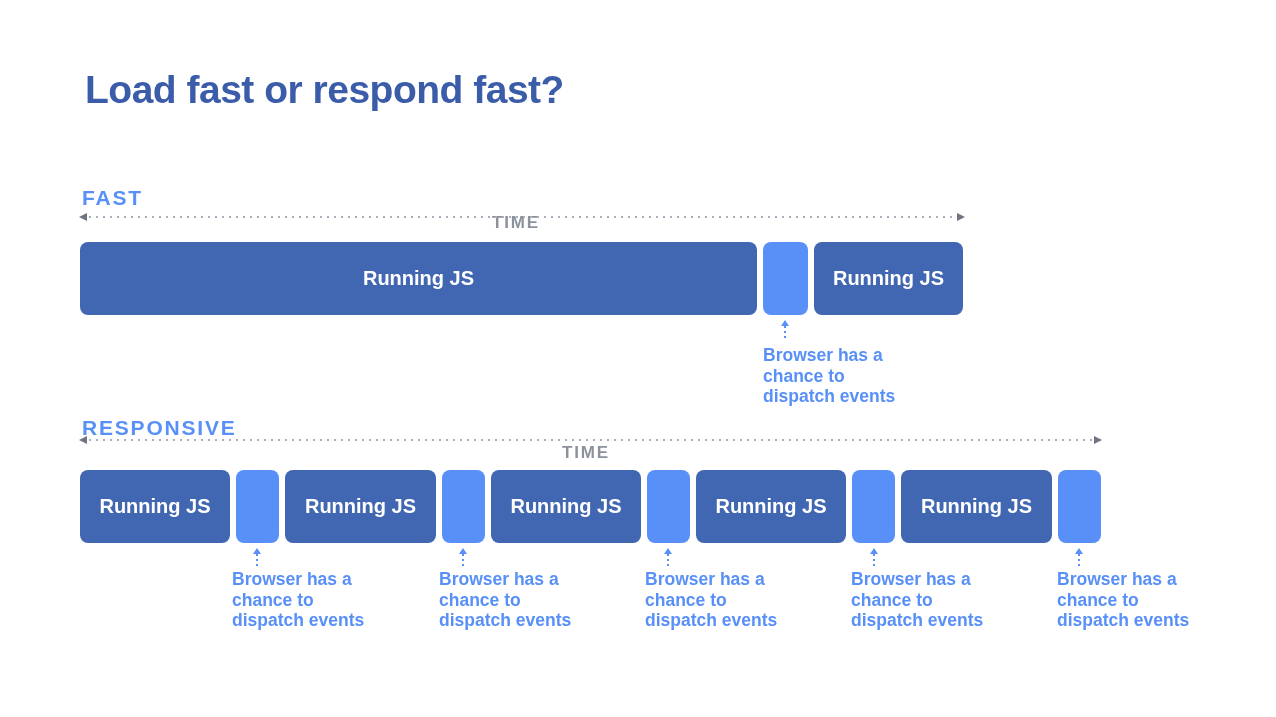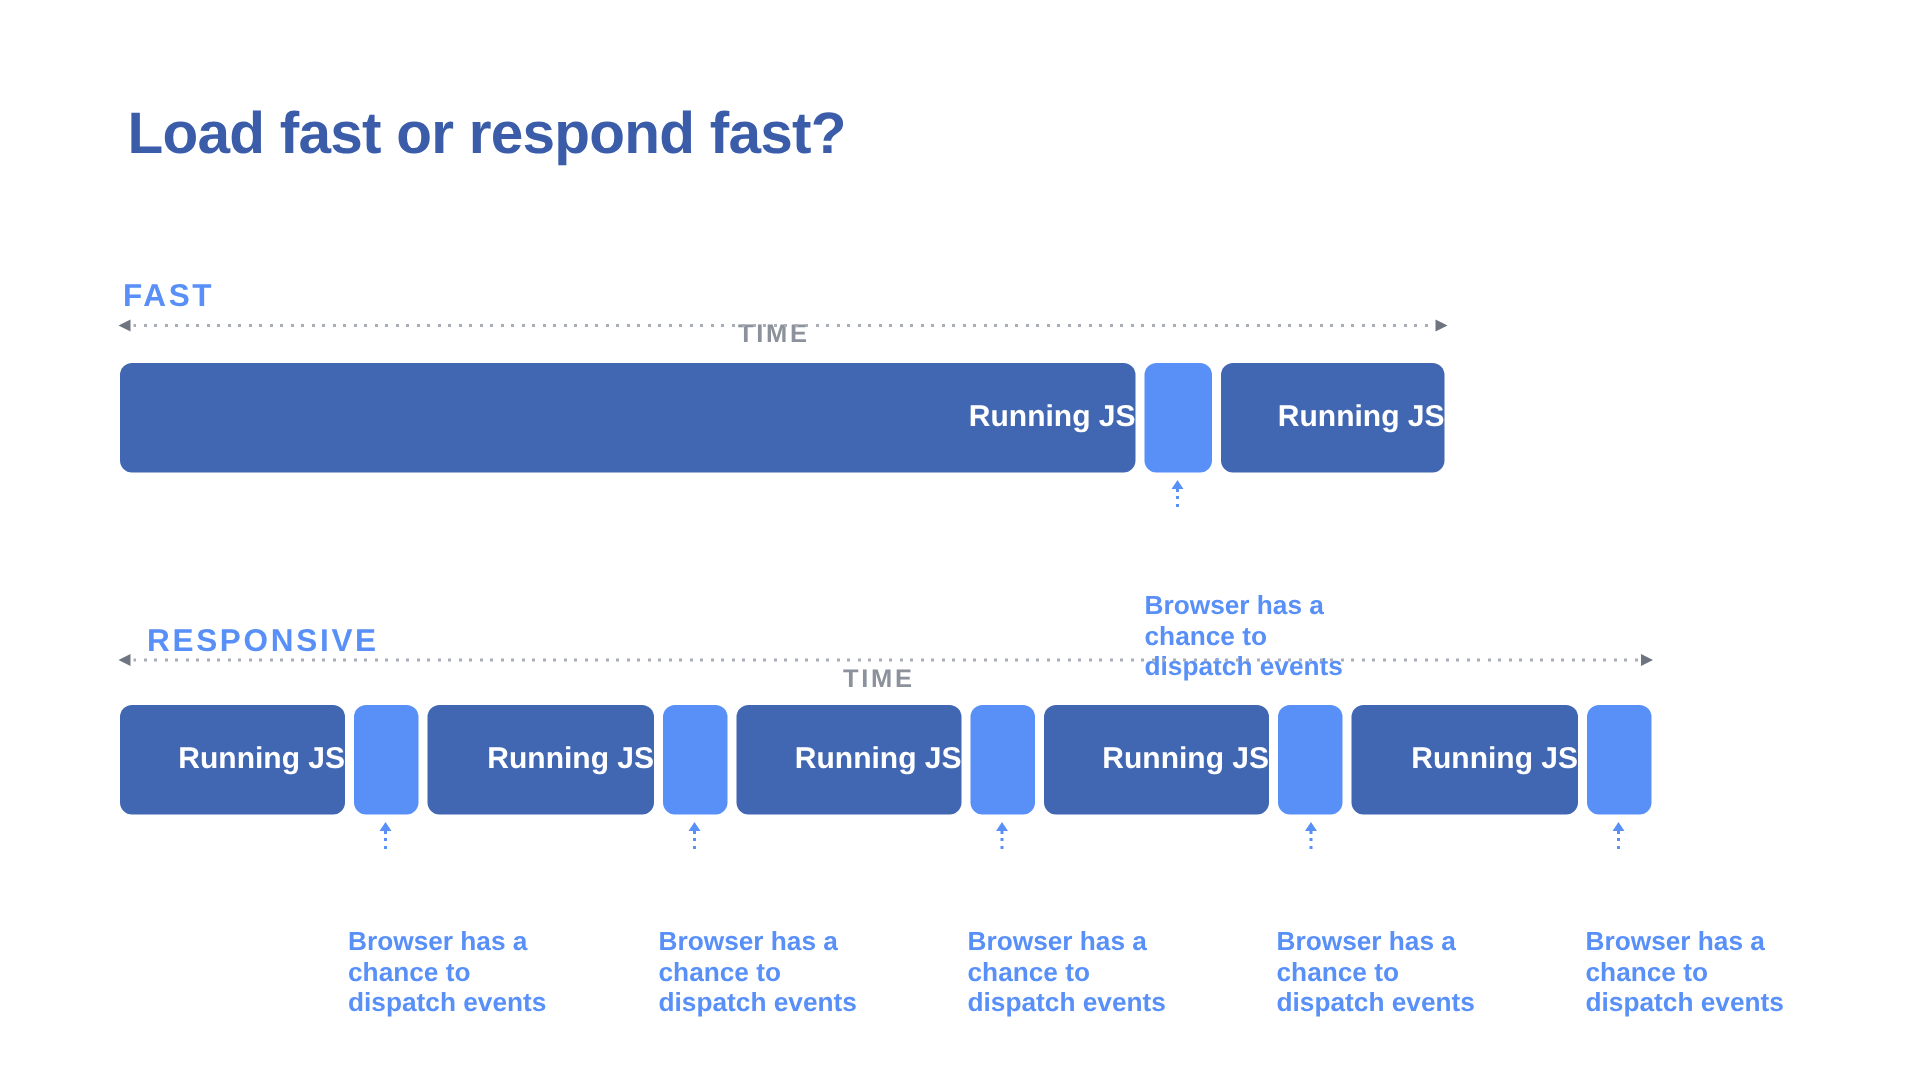--- a/index.html
+++ b/index.html
@@ -34,33 +34,33 @@
     background-image:repeating-linear-gradient(to right,var(--dot-gray) 0 2px,transparent 2px 7px);
   }
   .axis .ah{position:absolute;top:-3px;width:0;height:0;
     border-top:4px solid transparent;border-bottom:4px solid transparent;}
   .axis .ah.left{left:-10px;border-right:8px solid var(--arrow-gray);}
   .axis .ah.right{right:-10px;border-left:8px solid var(--arrow-gray);}
 
   .bar{position:absolute;height:73px;border-radius:8px;}
   .bar.js{
     background:var(--bar-blue);color:#fff;
-    display:flex;align-items:center;justify-content:flex-end;
+    display:flex;align-items:center;justify-content:center;
     font-size:20px;font-weight:bold;
   }
   .bar.gap{background:var(--light-blue);}
 
   .dotarrow{position:absolute;width:10px;display:flex;flex-direction:column;align-items:center;}
   .dotarrow .tip{width:0;height:0;border-left:4px solid transparent;border-right:4px solid transparent;
     border-bottom:6px solid var(--light-blue);}
   .dotarrow .stem{width:2px;height:14px;
     background-image:repeating-linear-gradient(to bottom,var(--light-blue) 0 2px,transparent 2px 5px);}
 
   .ann{position:absolute;color:var(--light-blue);font-weight:bold;
-    font-size:17.5px;line-height:20.5px;white-space:nowrap;margin-top:48px;}
+    font-size:17.5px;line-height:20.5px;white-space:nowrap;}
 </style>
 </head>
 <body>
 
 <div class="slide">
 
   <h1 class="title">Load fast or respond fast?</h1>
 
   <section>
     <span class="tl-label" style="left:82px;top:186px">FAST</span>
@@ -84,21 +84,21 @@
       <span class="stem"></span>
     </div>
     <div class="ann" style="left:763px;top:345px">
       <div>Browser has a</div>
       <div>chance to</div>
       <div>dispatch events</div>
     </div>
   </section>
 
   <section>
-    <span class="tl-label" style="left:98px;top:416px">RESPONSIVE</span>
+    <span class="tl-label" style="left:82px;top:416px">RESPONSIVE</span>
     <span class="time-label" style="left:562px;top:416px">TIME</span>
 
     <div class="axis" style="left:89px;top:439px;width:1003px">
       <span class="ah left"></span>
       <span class="ah right"></span>
     </div>
 
     <div class="bar js" style="left:80px;top:470px;width:150px">
       <span>Running JS</span>
     </div>

